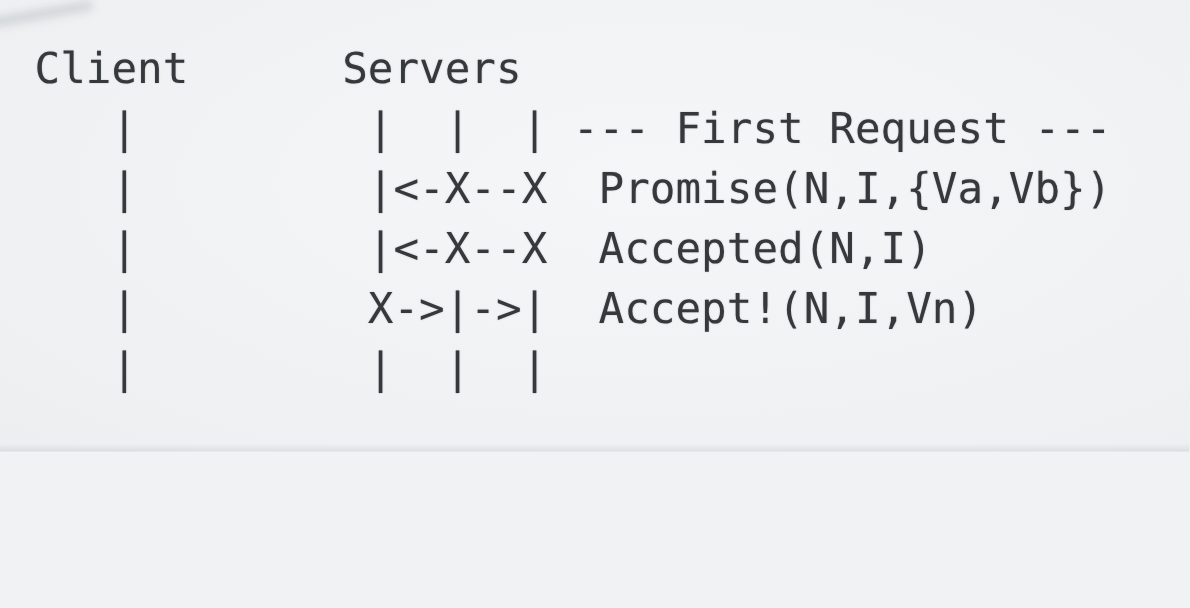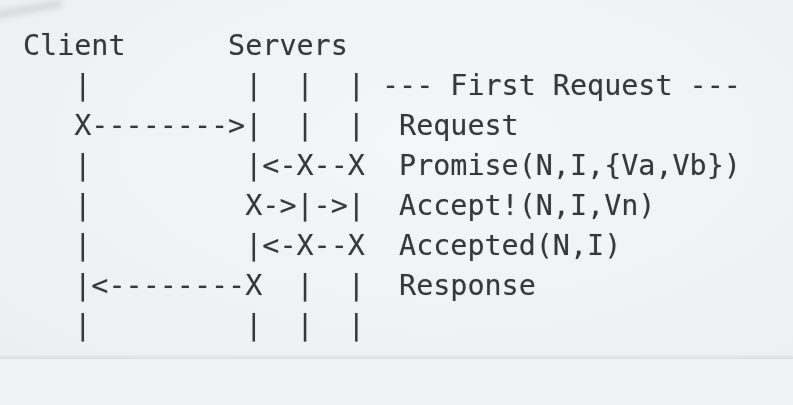--- a/index.html
+++ b/index.html
@@ -8,21 +8,21 @@
   }
   body {
     width: 793px;
     height: 405px;
     overflow: hidden;
     background: #f0f2f4;
   }
   .screen {
     position: relative;
     width: 793px;
-    height: 359px;
+    height: 301px;
     box-sizing: border-box;
     padding: 26px 0 0 23px;
     background: radial-gradient(ellipse at 55% 40%, #f4f6f8 0%, #eff1f3 70%, #ecEEf0 100%);
   }
   
   .bottom-edge {
     position: absolute;
     left: 0;
     bottom: 0;
     width: 100%;
@@ -57,22 +57,20 @@
 </style>
 </head>
 <body>
 
 <div class="screen">
   <div class="corner-artifact"></div>
 
   <div class="diagram">
     <div class="line">Client      Servers</div>
     <div class="line">   |         |  |  | --- First Request ---</div>
-    <div class="line">   X--------&gt;|  |  |  Request</div>
     <div class="line">   |         |&lt;-X--X  Promise(N,I,{Va,Vb})</div>
+    <div class="line">   |         |&lt;-X--X  Accepted(N,I)</div>
     <div class="line">   |         X-&gt;|-&gt;|  Accept!(N,I,Vn)</div>
-    <div class="line">   |         |&lt;-X--X  Accepted(N,I)</div>
-    <div class="line">   |&lt;--------X  |  |  Response</div>
     <div class="line">   |         |  |  |</div>
   </div>
 
   <div class="bottom-edge"></div>
 </div>
 
 </body></html>

